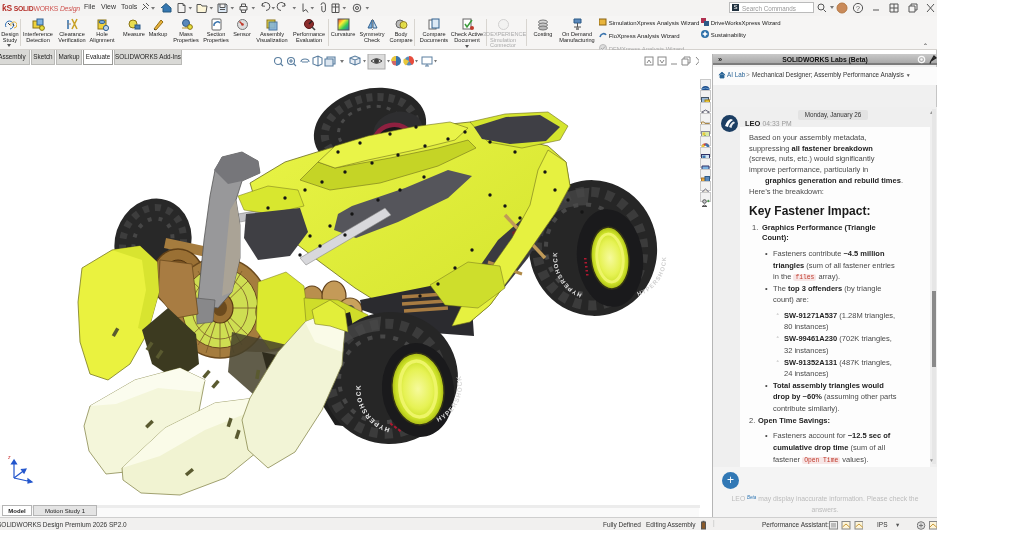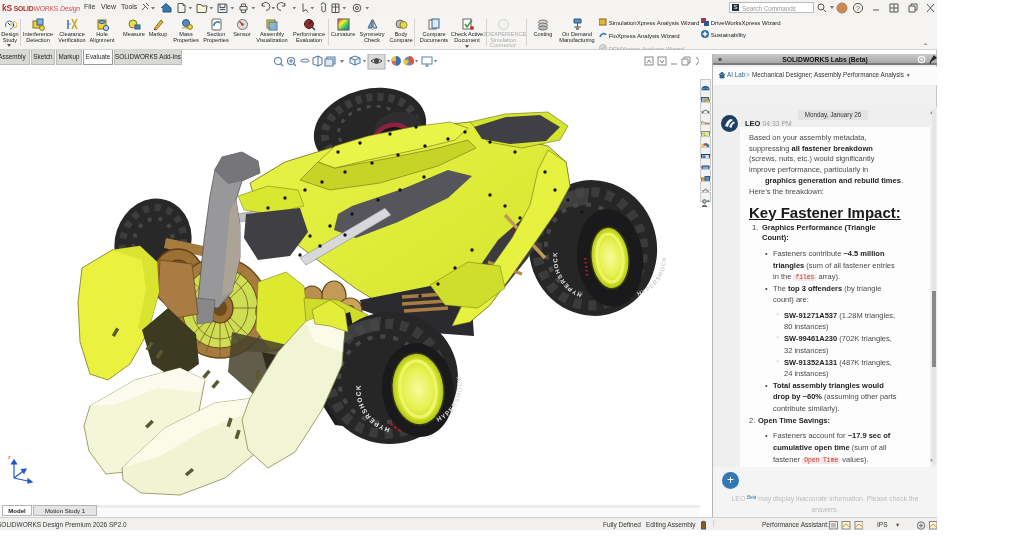--- a/index.html
+++ b/index.html
@@ -624,21 +624,21 @@
       <div id="card"></div>
       <div class="abs" style="left:219px;top:2px;width:4px;height:355px;background:#e6e6e6;"></div>
       <div class="abs" style="left:219px;top:184px;width:4px;height:76px;background:#8a8a8a;"></div>
       <div class="abs" style="left:216px;top:350px;font-size:5px;color:#999;">▼</div>
       <div class="cl" style="left:36px;top:26.1px;">Based on your assembly metadata,</div>
       <div class="cl" style="left:36px;top:36.6px;">suppressing <b>all fastener breakdown</b></div>
       <div class="cl" style="left:36px;top:47.4px;">(screws, nuts, etc.) would significantly</div>
       <div class="cl" style="left:36px;top:58.3px;">improve performance, particularly in</div>
       <div class="cl" style="left:36px;top:69.2px;margin-left:16px;"><b>graphics generation and rebuild times</b>.</div>
       <div class="cl" style="left:36px;top:79.7px;">Here’s the breakdown:</div>
-      <div class="cl" style="left:36px;top:96.5px;font-size:15px;font-weight:bold;color:#1a1a1a;text-decoration:underline;">Key Fastener Impact:</div>
+      <div class="cl" style="left:36px;top:96.5px;font-size:12px;font-weight:bold;color:#1a1a1a;">Key Fastener Impact:</div>
       <div class="cl" style="left:39px;top:115.5px;">1.</div>
       <div class="cl" style="left:49px;top:115.5px;"><b>Graphics Performance (Triangle</b></div>
       <div class="cl" style="left:49px;top:125.8px;"><b>Count):</b></div>
       <div class="cl" style="left:52px;top:142.2px;">•</div>
       <div class="cl" style="left:60px;top:142.2px;">Fasteners contribute <b>~4.5 million</b></div>
       <div class="cl" style="left:60px;top:153.8px;"><b>triangles</b> (sum of all fastener entries</div>
       <div class="cl" style="left:60px;top:165.2px;">in the <span class="chip">files</span> array).</div>
       <div class="cl" style="left:52px;top:177.1px;">•</div>
       <div class="cl" style="left:60px;top:177.1px;">The <b>top 3 offenders</b> (by triangle</div>
       <div class="cl" style="left:60px;top:187.5px;">count) are:</div>
@@ -651,22 +651,22 @@
       <div class="cl" style="left:63.5px;top:250.5px;font-size:6px;">◦</div>
       <div class="cl" style="left:71px;top:250.5px;"><b>SW-91352A131</b> (487K triangles,</div>
       <div class="cl" style="left:71px;top:262px;">24 instances)</div>
       <div class="cl" style="left:52px;top:273.5px;">•</div>
       <div class="cl" style="left:60px;top:273.5px;"><b>Total assembly triangles would</b></div>
       <div class="cl" style="left:60px;top:285px;"><b>drop by ~60%</b> (assuming other parts</div>
       <div class="cl" style="left:60px;top:296.5px;">contribute similarly).</div>
       <div class="cl" style="left:36px;top:308.5px;">2.</div>
       <div class="cl" style="left:45px;top:308.5px;"><b>Open Time Savings:</b></div>
       <div class="cl" style="left:52px;top:324px;">•</div>
-      <div class="cl" style="left:60px;top:324px;">Fasteners account for <b>~17.9 sec of</b></div>
-      <div class="cl" style="left:60px;top:335.5px;"><b>cumulative open time</b> (sum of all</div>
+      <div class="cl" style="left:60px;top:324px;">Fasteners account for <b>~12.5 sec of</b></div>
+      <div class="cl" style="left:60px;top:335.5px;"><b>cumulative drop time</b> (sum of all</div>
       <div class="cl" style="left:60px;top:347.5px;">fastener <span class="chip">Open Time</span> values).</div>
     </div>
     <div id="inputarea">
       <div class="abs" style="left:9px;top:4.5px;width:17px;height:17px;border-radius:50%;background:#3178b5;color:#fff;font-size:12px;text-align:center;line-height:16px;">+</div>
       <div class="abs" style="left:0;top:27.5px;width:224px;text-align:center;font-size:6.8px;color:#bcbcbc;">LEO <span style="color:#3178b5;font-size:4.5px;font-style:italic;vertical-align:2px;">Beta</span> may display inaccurate information. Please check the</div>
       <div class="abs" style="left:0;top:38.5px;width:224px;text-align:center;font-size:6.8px;color:#bcbcbc;">answers.</div>
     </div>
   </div>
   <div id="modeltabs">
     <div class="abs" style="left:28px;top:0px;width:672px;height:3px;background:#ececec;"></div>

